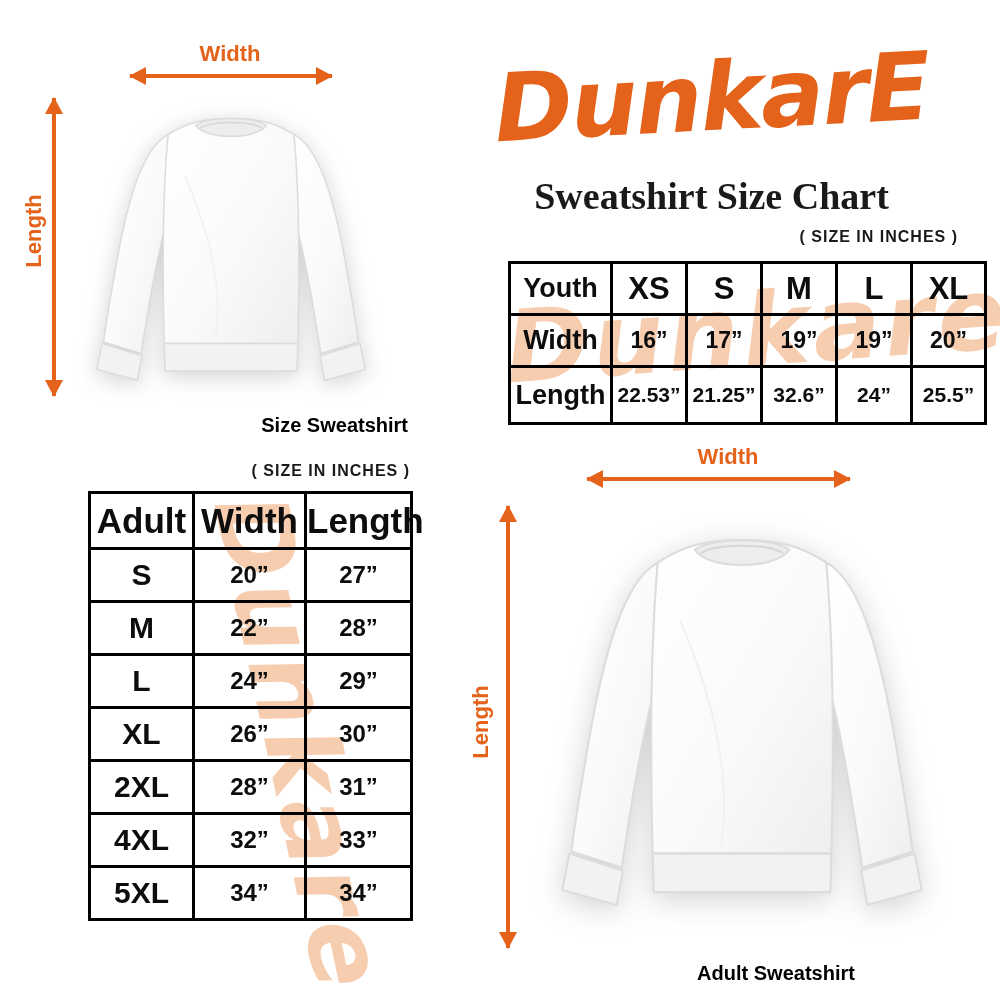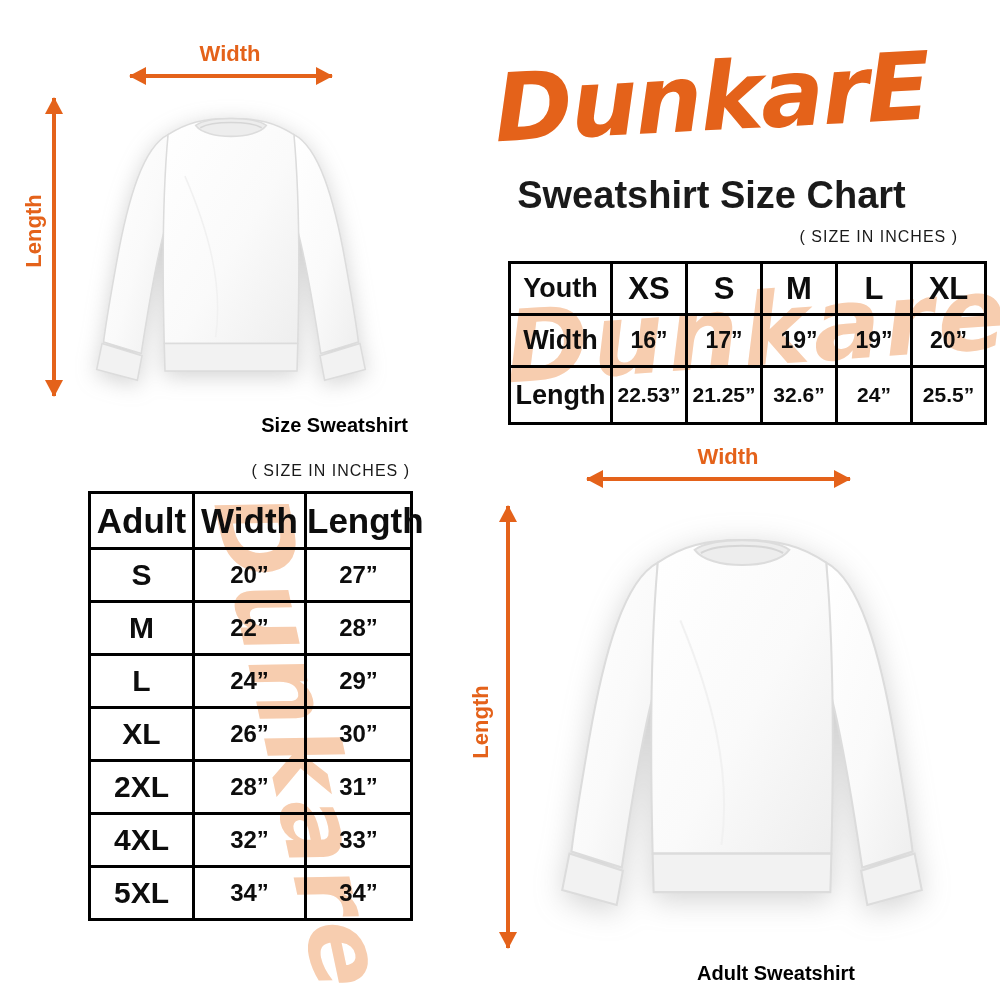--- a/index.html
+++ b/index.html
@@ -30,24 +30,24 @@
   
   .logo{
     position:absolute;left:428px;top:8px;width:567px;height:150px;
     display:flex;align-items:center;justify-content:center;
     font-family:"DejaVu Sans",sans-serif;font-style:italic;font-weight:bold;
     font-size:94px;letter-spacing:-2px;color:var(--accent);
     transform:rotate(-3deg);white-space:nowrap;
   }
   .main-title{
     position:absolute;left:428px;top:160px;width:567px;text-align:center;
-    font-size:38px;font-weight:bold;color:#1a1a1a;letter-spacing:0px;
+    font-size:38px;font-weight:bold;color:#1a1a1a;letter-spacing:0px;font-family:Liberation Serif, serif;
   }
   .units-note{
-    position:absolute;font-size:16px;font-weight:normal;color:#1a1a1a;text-align:right;letter-spacing:1px;
+    position:absolute;font-size:16px;font-weight:bold;color:#1a1a1a;text-align:right;letter-spacing:1px;
   }
   .units-note.top{left:430px;top:214px;width:528px;}
   .units-note.left{left:88px;top:448px;width:322px;}
   
   .watermark{
     position:absolute;z-index:1;color:var(--wm);
     font-family:"DejaVu Sans",sans-serif;font-style:italic;font-weight:bold;
     white-space:nowrap;pointer-events:none;letter-spacing:4px;
   }
   .watermark.youth{left:505px;top:258px;font-size:100px;transform:rotate(-4deg);}

